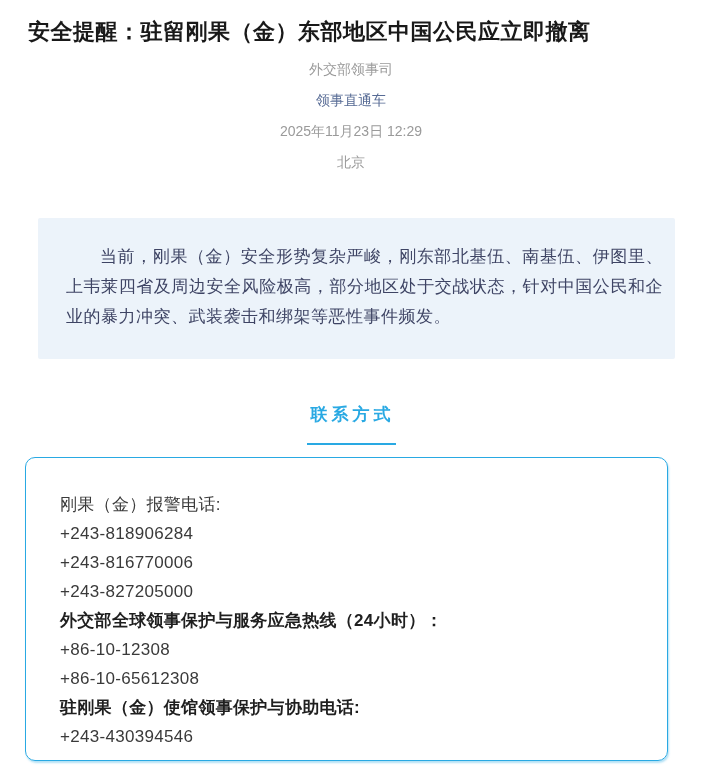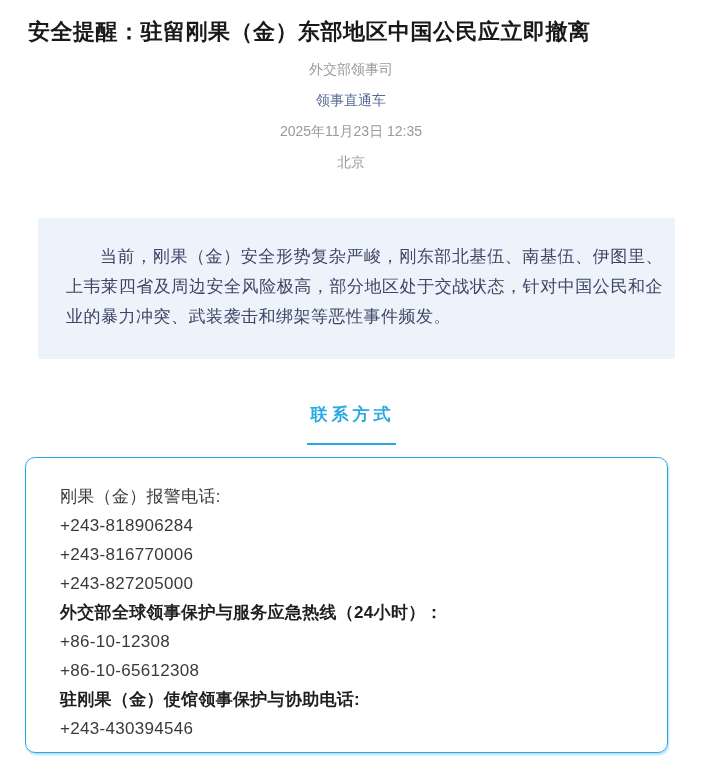--- a/index.html
+++ b/index.html
@@ -69,21 +69,21 @@
     font-weight: 700;
     color: var(--accent, #29a9e3);
     letter-spacing: 4px;
     border-bottom: 2px solid var(--accent, #29a9e3);
     padding: 0 1px 20px 4px;
   }
   .contact-box {
     margin: 12px 34px 0 25px;
     border: 1px solid var(--accent, #29a9e3);
     border-radius: 10px;
-    padding: 24px 20px 9px 34px;
+    padding: 32px 20px 9px 34px;
     box-shadow: 1px 2px 2px rgba(41, 169, 227, 0.35);
   }
   .contact-box p {
     margin: 0;
     font-size: 17px;
     line-height: 29px;
     color: var(--contact_text, #3a3a3a);
     letter-spacing: 0.3px;
   }
   .contact-box p.strong {
@@ -94,21 +94,21 @@
 </head>
 <body>
 
 <div class="article">
 
   <h1 class="page-title">安全提醒：驻留刚果（金）东部地区中国公民应立即撤离</h1>
 
   <div class="meta-row">
     <span>外交部领事司</span>
     <a class="account-link">领事直通车</a>
-    <span>2025年11月23日 12:35</span>
+    <span>2025年11月23日 12:29</span>
     <span>北京</span>
   </div>
 
   <div class="notice-box">
     <p>当前，刚果（金）安全形势复杂严峻，刚东部北基伍、南基伍、伊图里、上韦莱四省及周边安全风险极高，部分地区处于交战状态，针对中国公民和企业的暴力冲突、武装袭击和绑架等恶性事件频发。</p>
   </div>
 
   <div class="section-title-wrap">
     <span class="section-title">联系方式</span>
   </div>

